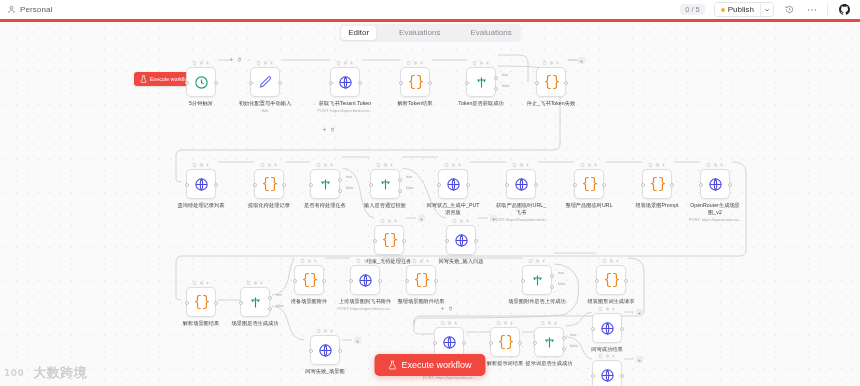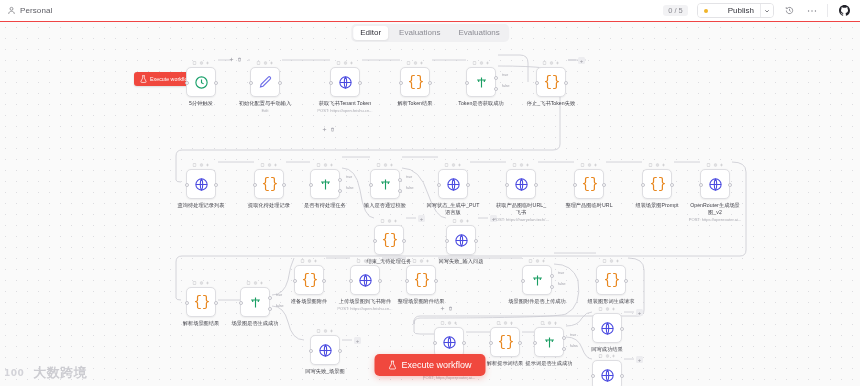--- a/index.html
+++ b/index.html
@@ -6,41 +6,41 @@
   html, body {
     width: 860px; height: 386px;
     font-family: "Liberation Sans", sans-serif;
     background: #fff; overflow: hidden;
   }
   #app { position: relative; width: 860px; height: 386px; }
 
   
   .topbar {
     position: absolute; top: 0; left: 0; width: 860px; height: 22px;
-    background: #ffffff; border-bottom: 1px solid #ef4444;
+    background: #ffffff; border-bottom: 3px solid #ef4444;
     display: flex; align-items: center; z-index: 30;
   }
   .tb-left { display: flex; align-items: center; gap: 4px; padding-left: 7px; }
   .tb-person-icon { width: 9px; height: 9px; display: block; color: #8b8b90; }
   .tb-person-label { font-size: 8px; color: #5c5c63; letter-spacing: .1px; }
   .tb-right {
     margin-left: auto; display: flex; align-items: center;
     gap: 9px; padding-right: 8px; height: 100%;
   }
   .tb-count {
     font-size: 7.5px; color: #8a8a91; background: #f2f2f4;
     border-radius: 3px; padding: 2px 5px; line-height: 1;
   }
   .publish-group {
     display: flex; align-items: stretch; height: 15px;
     border: 1px solid #e3e3e6; border-radius: 4px; overflow: hidden;
     background: #fff;
   }
   .publish-btn {
-    display: flex; align-items: center; gap: 20px;
+    display: flex; align-items: center; gap: 3px;
     padding: 0 6px; font-size: 8px; color: #32323a;
     background: #fff; border: none; cursor: pointer; font-family: inherit;
   }
   .publish-dot { width: 4px; height: 4px; border-radius: 50%; background: #f0b429; display:block; }
   .publish-caret {
     width: 13px; display: flex; align-items: center; justify-content: center;
     border-left: 1px solid #e9e9ec; background: #fff; cursor: pointer;
   }
   .icon-btn {
     width: 13px; height: 13px; display: flex; align-items: center; justify-content: center;
@@ -48,21 +48,21 @@
   }
   .tb-sep { width: 1px; height: 13px; background: #e9e9ec; }
   .gh-btn {
     width: 15px; height: 15px; display: flex; align-items: center;
     justify-content: center; color: #22222a; cursor: pointer;
   }
 
   
   .tabs {
     position: absolute; top: 24px; left: 50%; transform: translateX(-50%);
-    display: flex; gap: 4px; background: #f0f0f2; border-radius: 5px;
+    display: flex; gap: 16px; background: #f0f0f2; border-radius: 5px;
     padding: 2px; z-index: 30;
   }
   .tab {
     font-size: 8px; padding: 3px 7px; border-radius: 4px;
     color: #8c8c94; cursor: pointer; white-space: nowrap; line-height: 1;
   }
   .tab.active { background: #ffffff; color: #32323a; box-shadow: 0 1px 2px rgba(0,0,0,.06); }
 
   
   .canvas {

